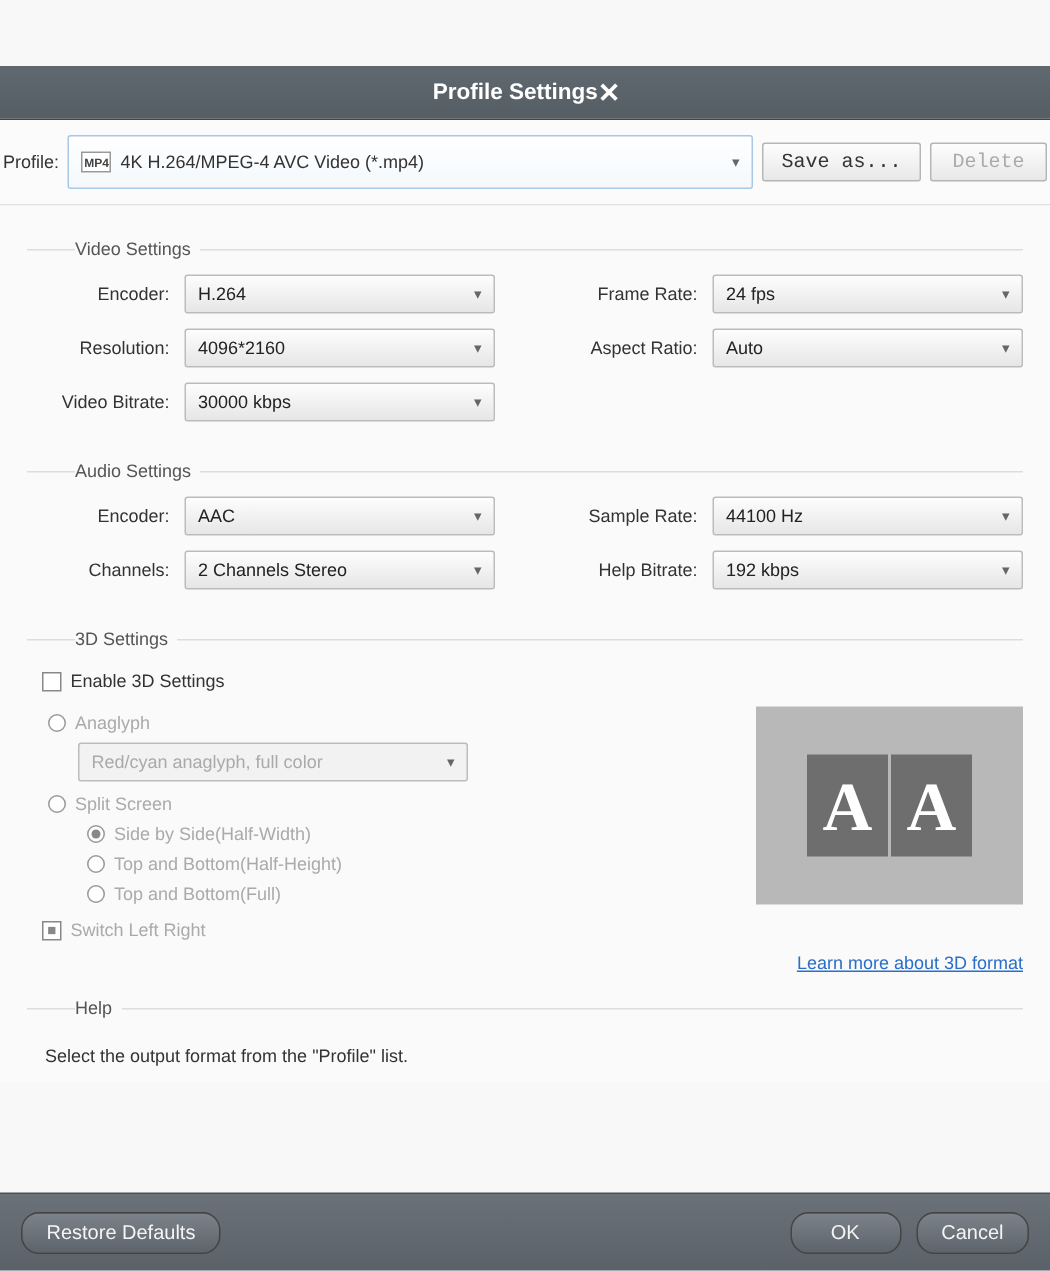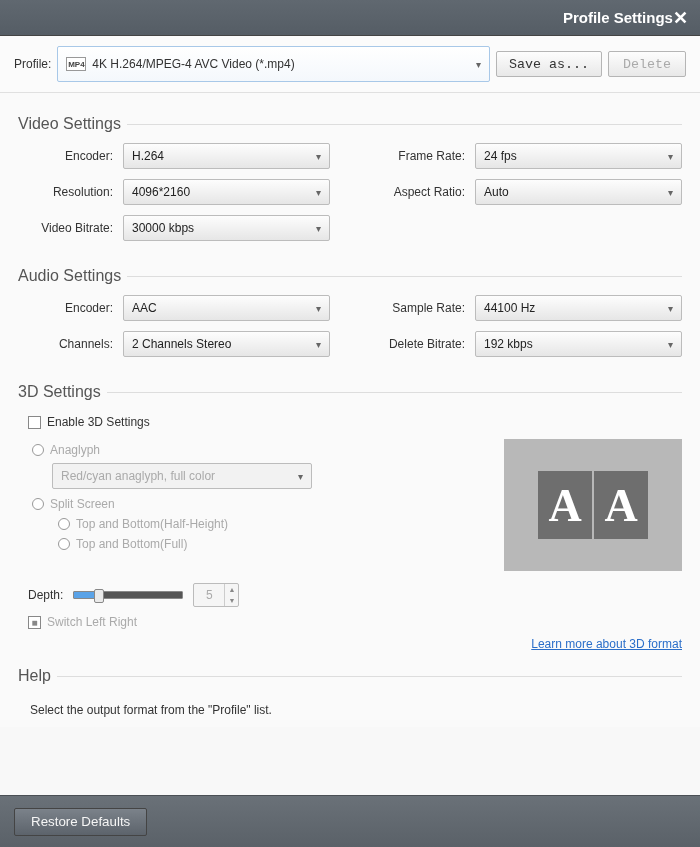--- a/index.html
+++ b/index.html
@@ -11,36 +11,37 @@
     height: 847px;
     overflow: hidden;
     color: #333;
   }
   .titlebar {
     background: linear-gradient(to bottom, #606870, #555d65);
     color: #fff;
     height: 36px;
     display: flex;
     align-items: center;
-    justify-content: flex-end;
+    justify-content: center;
     padding: 0 12px 0 14px;
     font-size: 15px;
     font-weight: bold;
     border-bottom: 1px solid #444;
+    margin-top: 44px;
   }
   .titlebar .close {
     font-size: 18px;
     cursor: pointer;
     font-weight: bold;
   }
   .profile-row {
     display: flex;
     align-items: center;
     gap: 6px;
-    padding: 10px 14px;
+    padding: 10px 2px;
     border-bottom: 1px solid #e0e0e0;
     background: #fbfbfb;
   }
   .profile-row label { color: #333; }
   .profile-select {
     flex: 1;
     height: 36px;
     border: 1px solid #a8c8e8;
     background: linear-gradient(to bottom, #fff, #f4f8fc);
     border-radius: 2px;
@@ -80,26 +81,27 @@
     background: #fafafa;
   }
   fieldset {
     border: none;
     border-top: 1px solid #ddd;
     margin-top: 16px;
     padding-top: 10px;
     position: relative;
   }
   fieldset > legend {
-    font-size: 16px;
+    font-size: 12px;
     color: #555;
     padding: 0 6px 0 0;
     background: #fafafa;
     position: relative;
     top: 0;
+    margin-left: 32px;
   }
   .row2col {
     display: flex;
     gap: 40px;
     margin-bottom: 10px;
     align-items: center;
   }
   .field {
     display: flex;
     align-items: center;
@@ -178,21 +180,21 @@
     background: linear-gradient(to bottom, #6a7178, #5a6168);
     border-top: 1px solid #4a4f55;
     display:flex; align-items:center; justify-content:space-between;
     padding: 0 14px;
   }
   .footer .btn-dark {
     height: 28px;
     border: 1px solid #444;
     background: linear-gradient(to bottom, #7b828a, #5c636b);
     color: #f5f5f5;
-    border-radius: 2px;
+    border-radius: 12px;
     padding: 0 16px;
     cursor: pointer;
     min-width: 74px;
   }
   .footer .right { display:flex; gap:10px; }
   .anaglyph-dd { margin:4px 0 8px 34px; width:260px; }
 </style>
 </head>
 <body>
 
@@ -280,21 +282,21 @@
     </div>
     <div class="row2col">
       <div class="field">
         <label>Channels:</label>
         <div class="dropdown">
           <span>2 Channels Stereo</span>
             <span class="chev">▾</span>
         </div>
       </div>
       <div class="field">
-        <label>Delete Bitrate:</label>
+        <label>Help Bitrate:</label>
         <div class="dropdown">
           <span>192 kbps</span>
             <span class="chev">▾</span>
         </div>
       </div>
     </div>
   </fieldset>
 
   <fieldset>
     <legend>3D Settings</legend>
@@ -312,60 +314,55 @@
         </div>
         <div class="dropdown disabled anaglyph-dd">
           <span>Red/cyan anaglyph, full color</span>
             <span class="chev">▾</span>
         </div>
         <div class="radio-line disabled-text">
           <span class="radio"></span>
           <span>Split Screen</span>
         </div>
         <div class="sub-radio-line disabled-text">
+          <span class="radio checked"></span>
+          <span>Side by Side(Half-Width)</span>
+        </div>
+        <div class="sub-radio-line disabled-text">
           <span class="radio"></span>
           <span>Top and Bottom(Half-Height)</span>
         </div>
         <div class="sub-radio-line disabled-text">
           <span class="radio"></span>
           <span>Top and Bottom(Full)</span>
         </div>
       </div>
       <div>
         <div class="preview">
           <div class="tile">A</div>
           <div class="tile">A</div>
         </div>
       </div>
     </div>
 
-    <div class="depth-row">
-      <span>Depth:</span>
-      <div class="slider-track">
-        <div class="slider-thumb"></div>
-      </div>
-      <div class="spinner">
-        <span class="val">5</span>
-        <span class="arrows">
-            <span>▲</span>
-            <span>▼</span>
-          </span>
-      </div>
-    </div>
 
     <div class="checkbox-row disabled-text" style="margin-left:10px;">
       <span class="checkbox">■</span>
       <span>Switch Left Right</span>
     </div>
 
     <a class="link">Learn more about 3D format</a>
   </fieldset>
 
   <fieldset>
     <legend>Help</legend>
     <div class="help-text">Select the output format from the "Profile" list.</div>
   </fieldset>
 
 </div>
 
 <div class="footer">
   <button class="btn-dark">Restore Defaults</button>
+  <div class="right">
+    <button class="btn-dark">OK</button>
+    <button class="btn-dark">Cancel</button>
+  </div>
 </div>
 
 </body></html>

